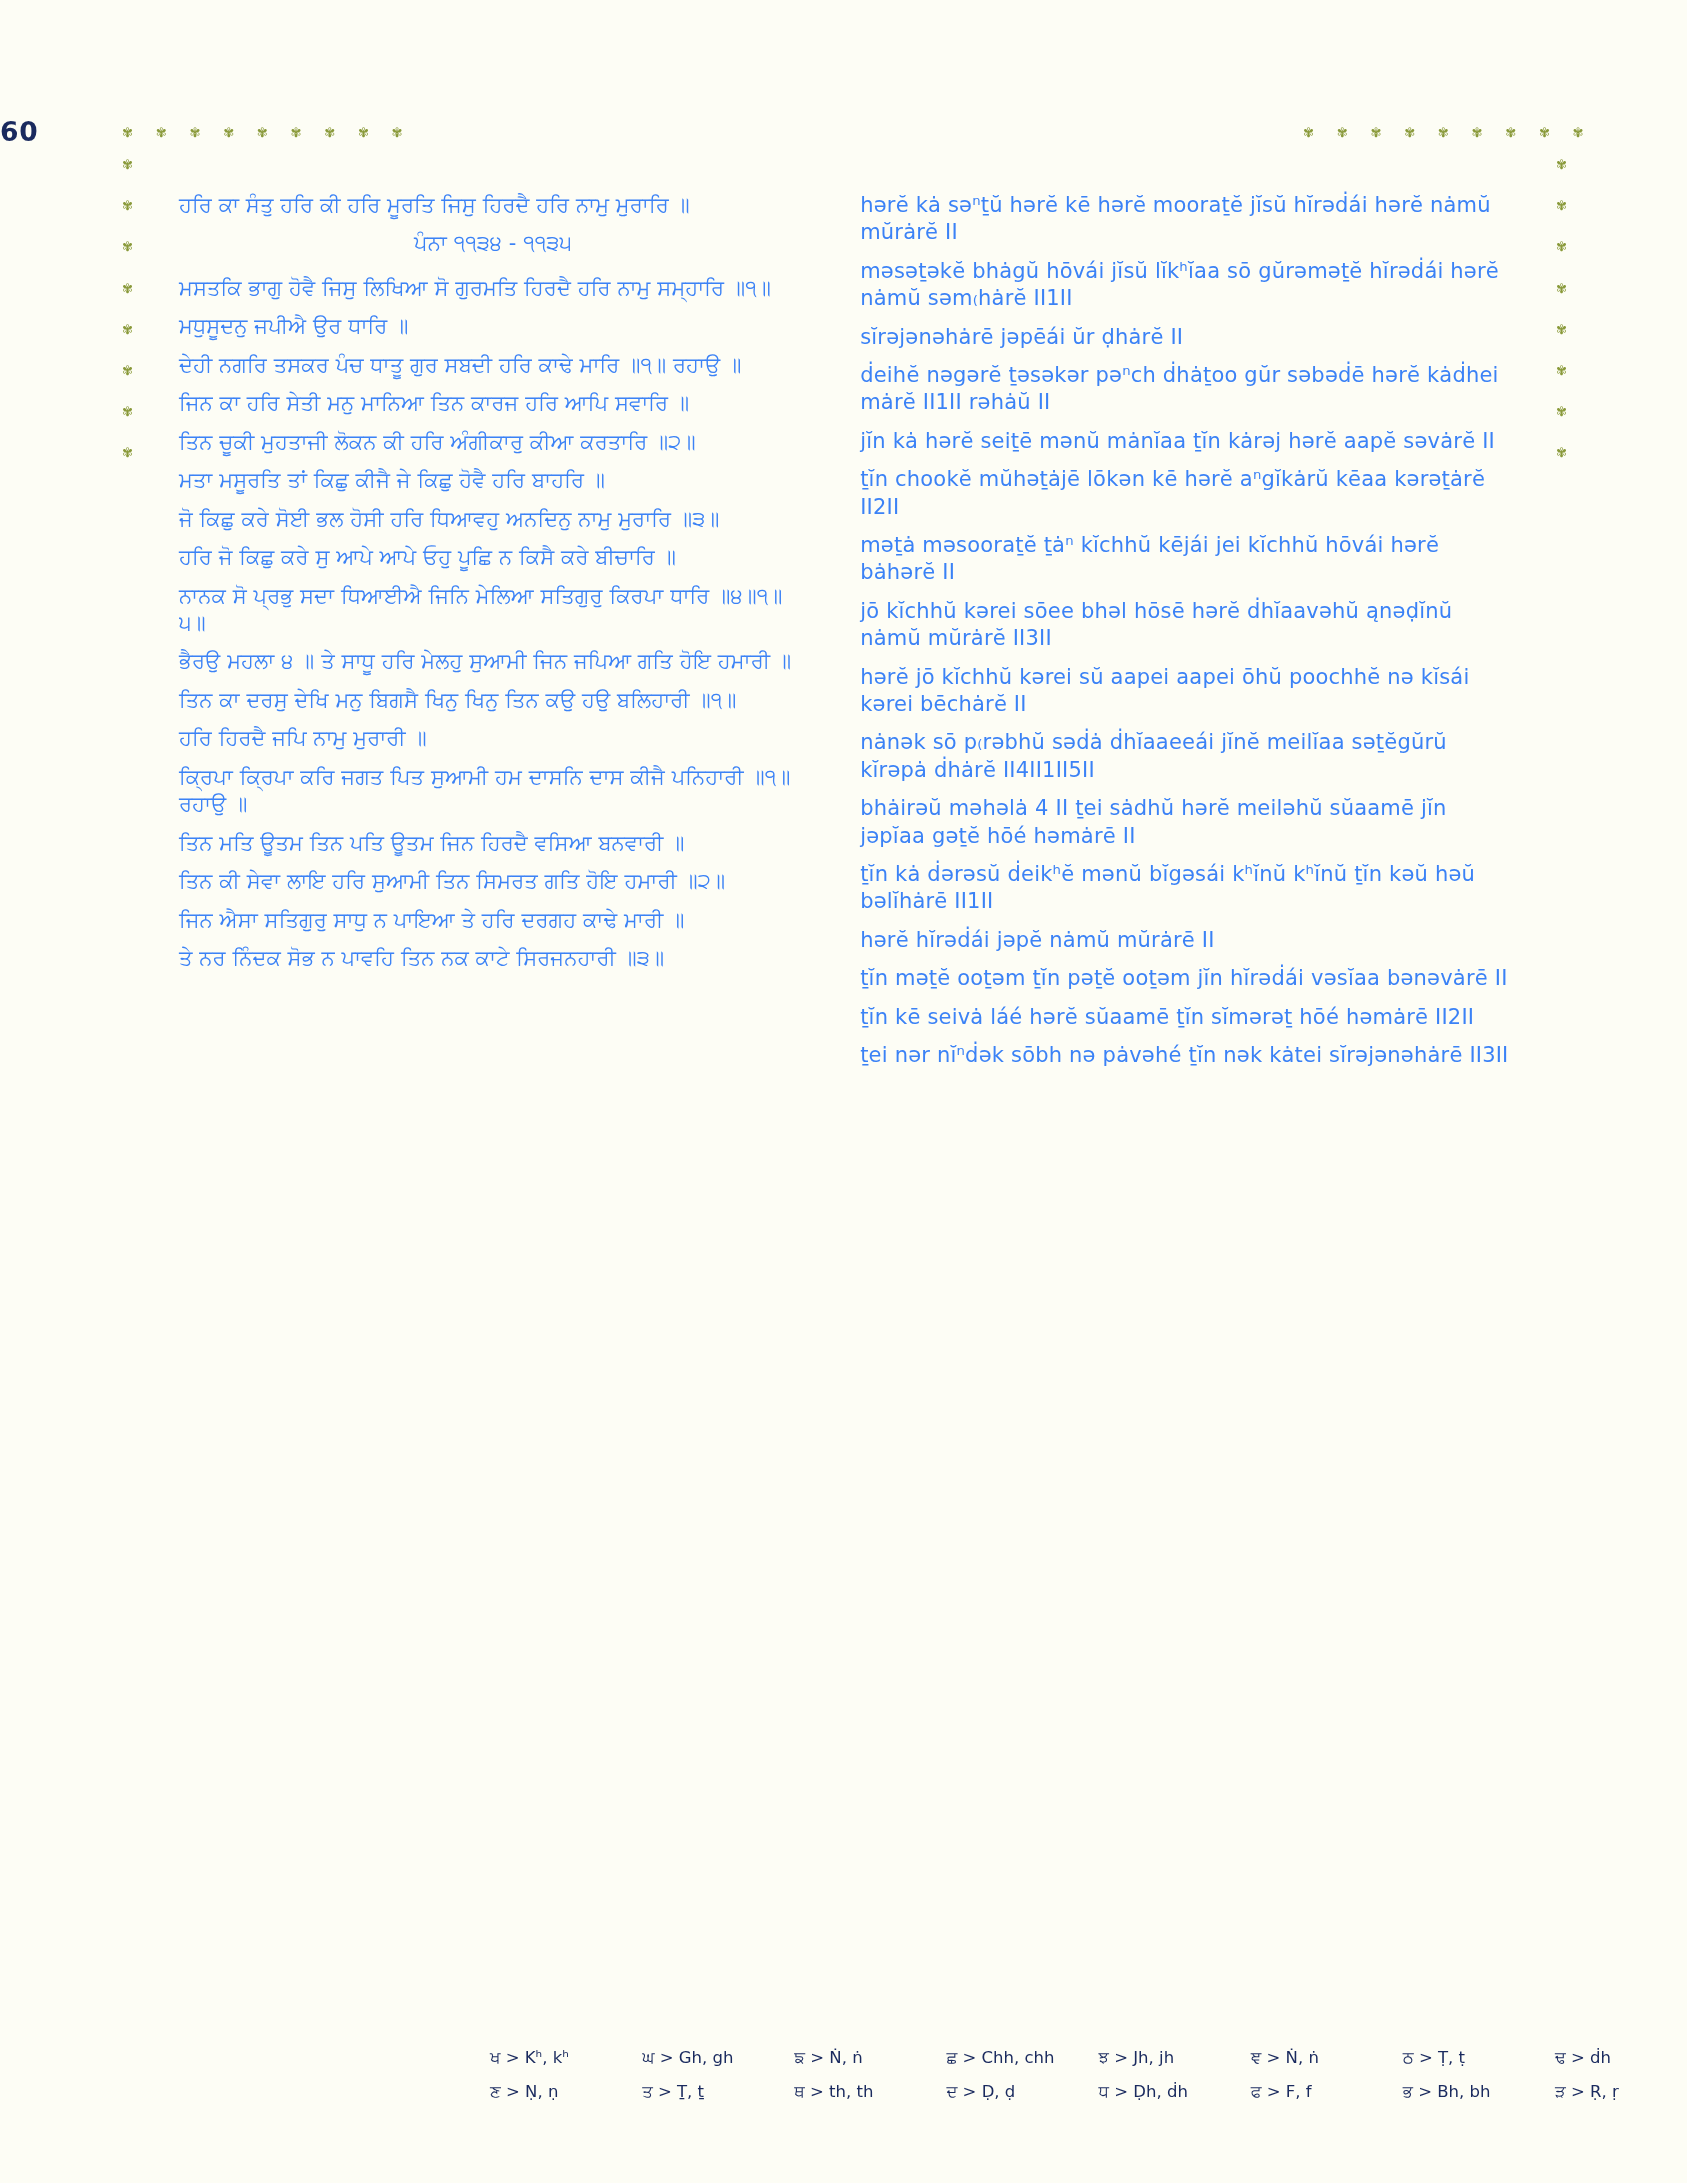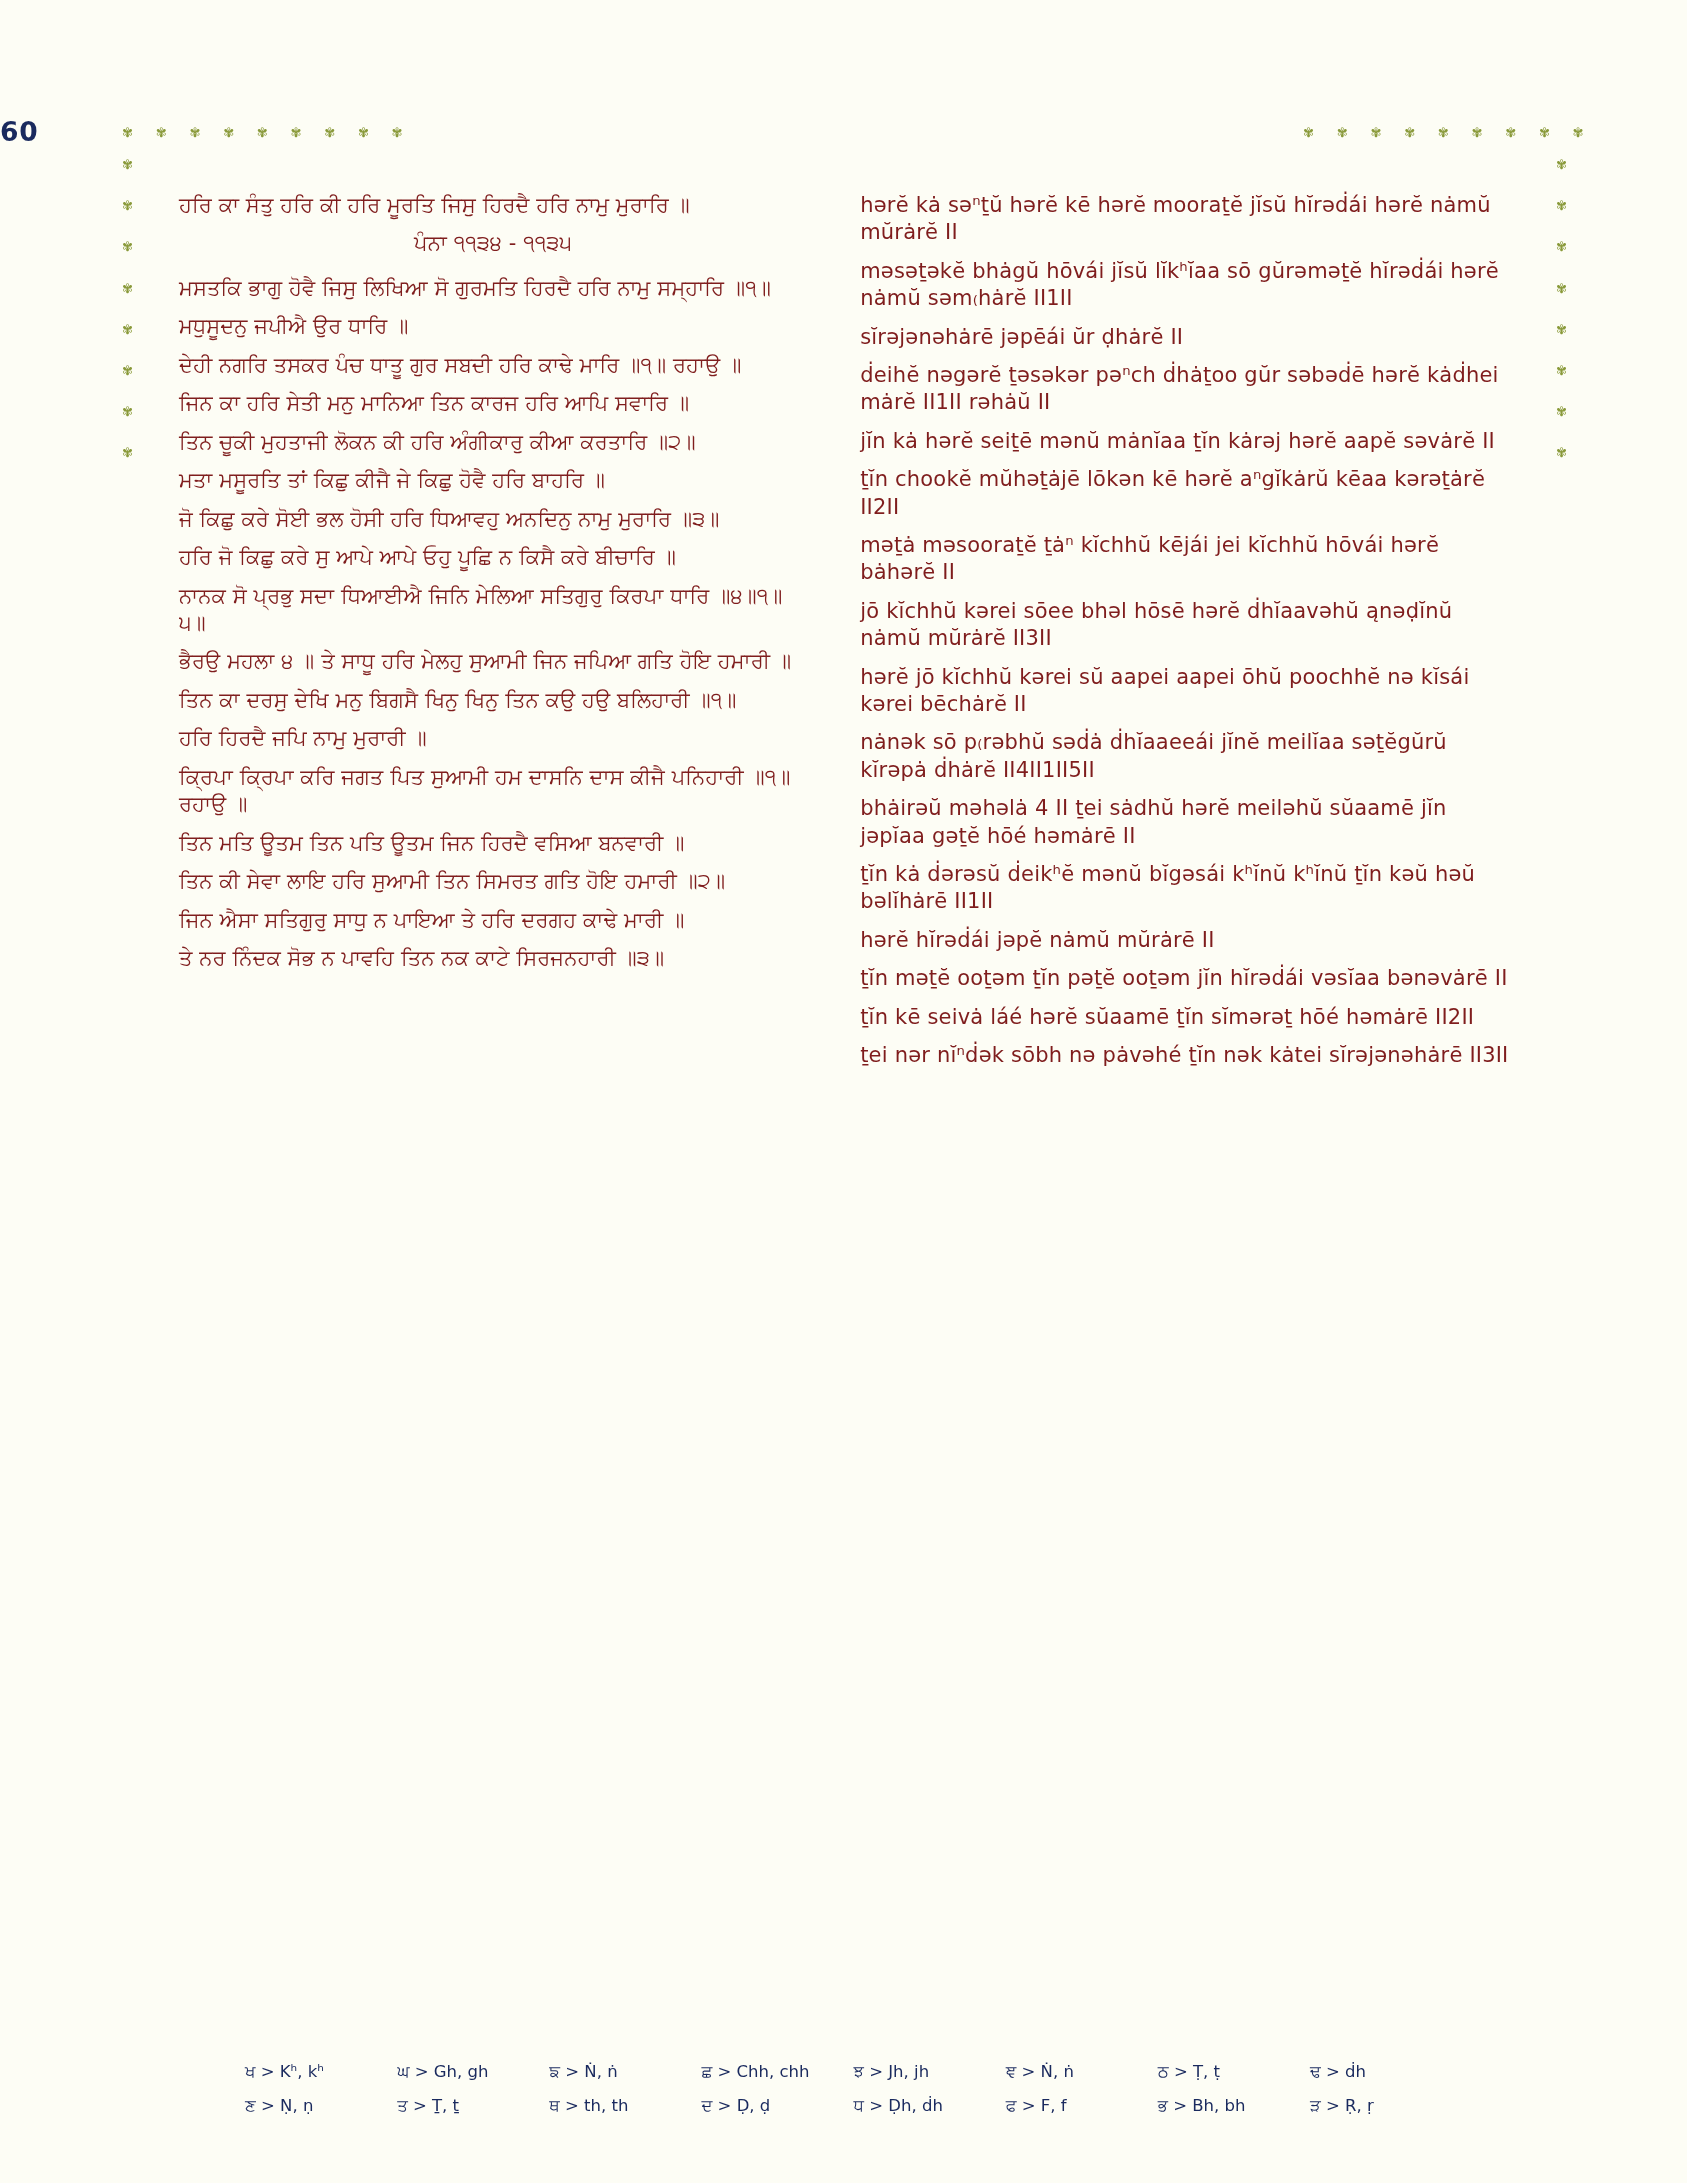--- a/index.html
+++ b/index.html
@@ -84,46 +84,46 @@
     width: 668px;
     box-sizing: border-box;
   }
   .col-left { padding-right: 40px; }
   .col-right { padding-left: 13.2px; }
 
   .line {
     font-size: 20.5px;
     line-height: 1.30;
     margin: 0 0 11.2px 0;
-    color: #7f1d1d;
+    color: #3b82f6;
     letter-spacing: 0.1px;
   }
   .col-left .line {
     font-size: 21px;
   }
   .col-right .line {
     font-size: 21px;
     letter-spacing: 0.2px;
   }
   .line.center {
     text-align: center;
   }
   .line.gap-after {
     margin-bottom: 17px;
   }
 
   
   .legend {
     position: absolute;
-    bottom: 68px;
+    bottom: 82px;
     left: 0;
     width: 1687px;
     display: flex;
     flex-direction: column;
-    align-items: center;
+    align-items: flex-end;
     gap: 14.6px;
   }
   .legend-row {
     display: flex;
     width: 1197px;
     justify-content: space-between;
     font-size: 16.5px;
     color: #1a2a5e;
   }
   .legend-cell {

